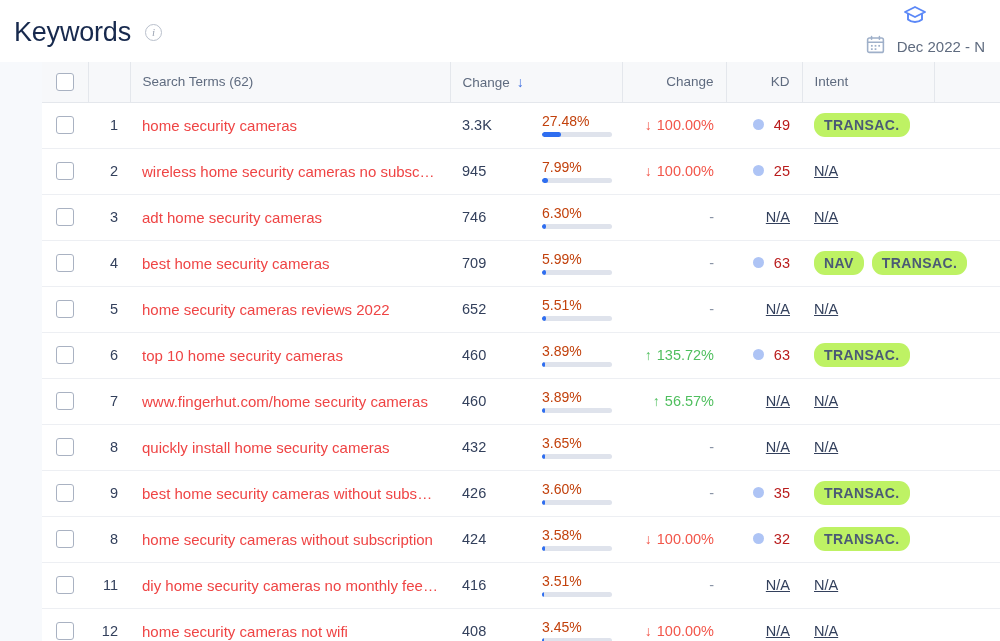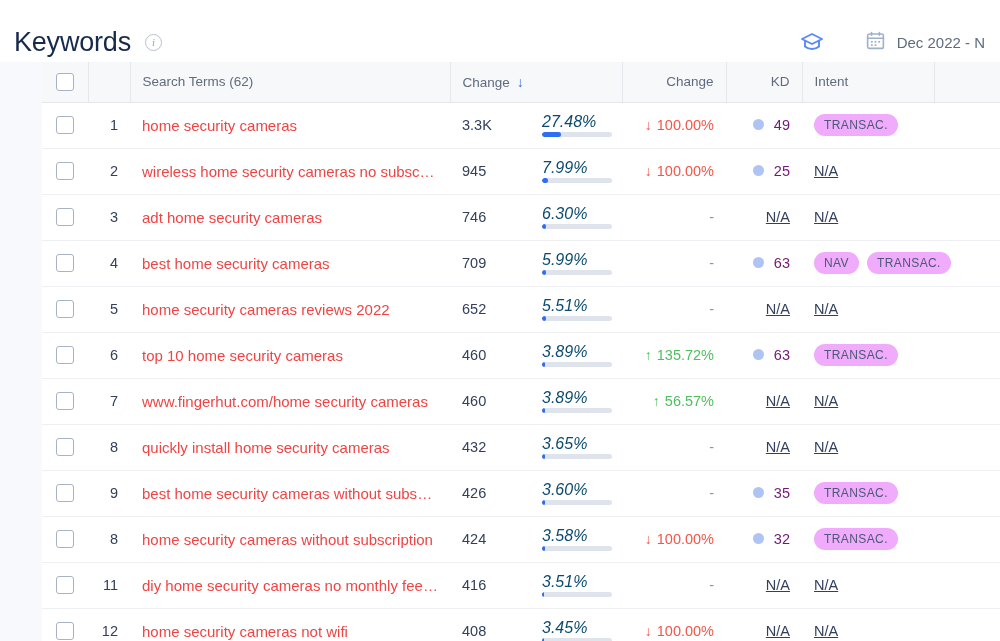--- a/index.html
+++ b/index.html
@@ -12,38 +12,38 @@
   .app { position: relative; width: 1000px; height: 641px; background: #ffffff; }
 
   
   .left-rail {
     position: absolute; left: 0; top: 62px; width: 42px; bottom: 0;
     background: #f7f9fc;
   }
 
   
   .topbar {
-    position: absolute; left: 0; top: 11px; right: 0; height: 62px;
+    position: absolute; left: 0; top: 1px; right: 0; height: 62px;
     background: #ffffff;
     display: flex; align-items: center; justify-content: flex-end;
   }
   .page-title {
     margin-left: 14px;
     font-size: 27px; color: #17294d; font-weight: 400;
     letter-spacing: -0.2px;
   }
   .info-icon {
     margin-left: 14px; width: 17px; height: 17px; border-radius: 50%;
     border: 1.4px solid #b9c0cc; color: #9aa3b2;
     font-size: 11px; font-style: italic; font-family: "Liberation Serif", serif;
     display: flex; align-items: center; justify-content: center;
     line-height: 1; cursor: pointer; flex: 0 0 auto;
   }
   .topbar-right {
-    margin-left: auto; display: flex; align-items: center; height: 100%;
+    margin-left: auto; display: flex; align-items: center; height: 100%; flex-direction: column;
   }
   .academy-btn {
     width: 36px; height: 36px; display: flex; align-items: center; justify-content: center;
     cursor: pointer; margin-right: 20px;
   }
   .date-picker {
     display: flex; align-items: center; gap: 11px;
     height: 42px; padding: 0 14px;
     border-radius: 4px; background: #ffffff;
     border: 1px solid transparent;
@@ -111,46 +111,46 @@
     display: flex; align-items: center; height: 45px; padding-left: 0;
   }
   .traffic-num {
     width: 68px; text-align: left; font-size: 14.5px; color: #33405c;
     flex: 0 0 auto; padding-right: 0;
   }
   .traffic-meter {
     margin-left: 12px; width: 70px; flex: 0 0 auto;
     display: flex; flex-direction: column; gap: 3px;
   }
-  .traffic-pct { font-size: 16px; color: #0c4a6e; line-height: 15px; font-style: italic; }
+  .traffic-pct { font-size: 14px; color: #c2410c; line-height: 15px; }
   .bar-track {
     width: 70px; height: 5px; border-radius: 3px; background: #dfe3ec;
     overflow: hidden;
   }
   .bar-fill { height: 5px; border-radius: 3px; background: #2f6ef0; }
 
   
   .change { display: inline-flex; align-items: center; gap: 5px; font-size: 14.5px; }
   .change.down { color: #f2564a; }
   .change.up   { color: #4fbf5e; }
   .change.none { color: #8a94a6; }
   .arrow { font-size: 14px; line-height: 1; }
 
   
   .kd-inner { display: inline-flex; align-items: center; gap: 10px; }
   .kd-dot { width: 11px; height: 11px; border-radius: 50%; background: #aec4f5; display: inline-block; }
-  .kd-val { font-size: 14.5px; color: #701a75; }
+  .kd-val { font-size: 14.5px; color: #b91c1c; }
   .na { font-size: 14.5px; color: #33405c; text-decoration: underline; }
 
   
   .intent-inner { display: flex; align-items: center; gap: 8px; }
   .badge {
-    background: #f0abfc; color: #4b5a75;
+    background: #bef264; color: #4b5a75;
     border-radius: 11px; padding: 4px 10px;
-    font-size: 12px; letter-spacing: 0.4px; font-weight: 400;
+    font-size: 14px; letter-spacing: 0.4px; font-weight: 700;
     text-transform: uppercase; white-space: nowrap;
   }
   .sort-arrow { margin-left: 7px; color: #3f6fe0; font-size: 14px; }
 </style>
 </head>
 <body>
 
 <div class="app">
 
   <div class="topbar">

